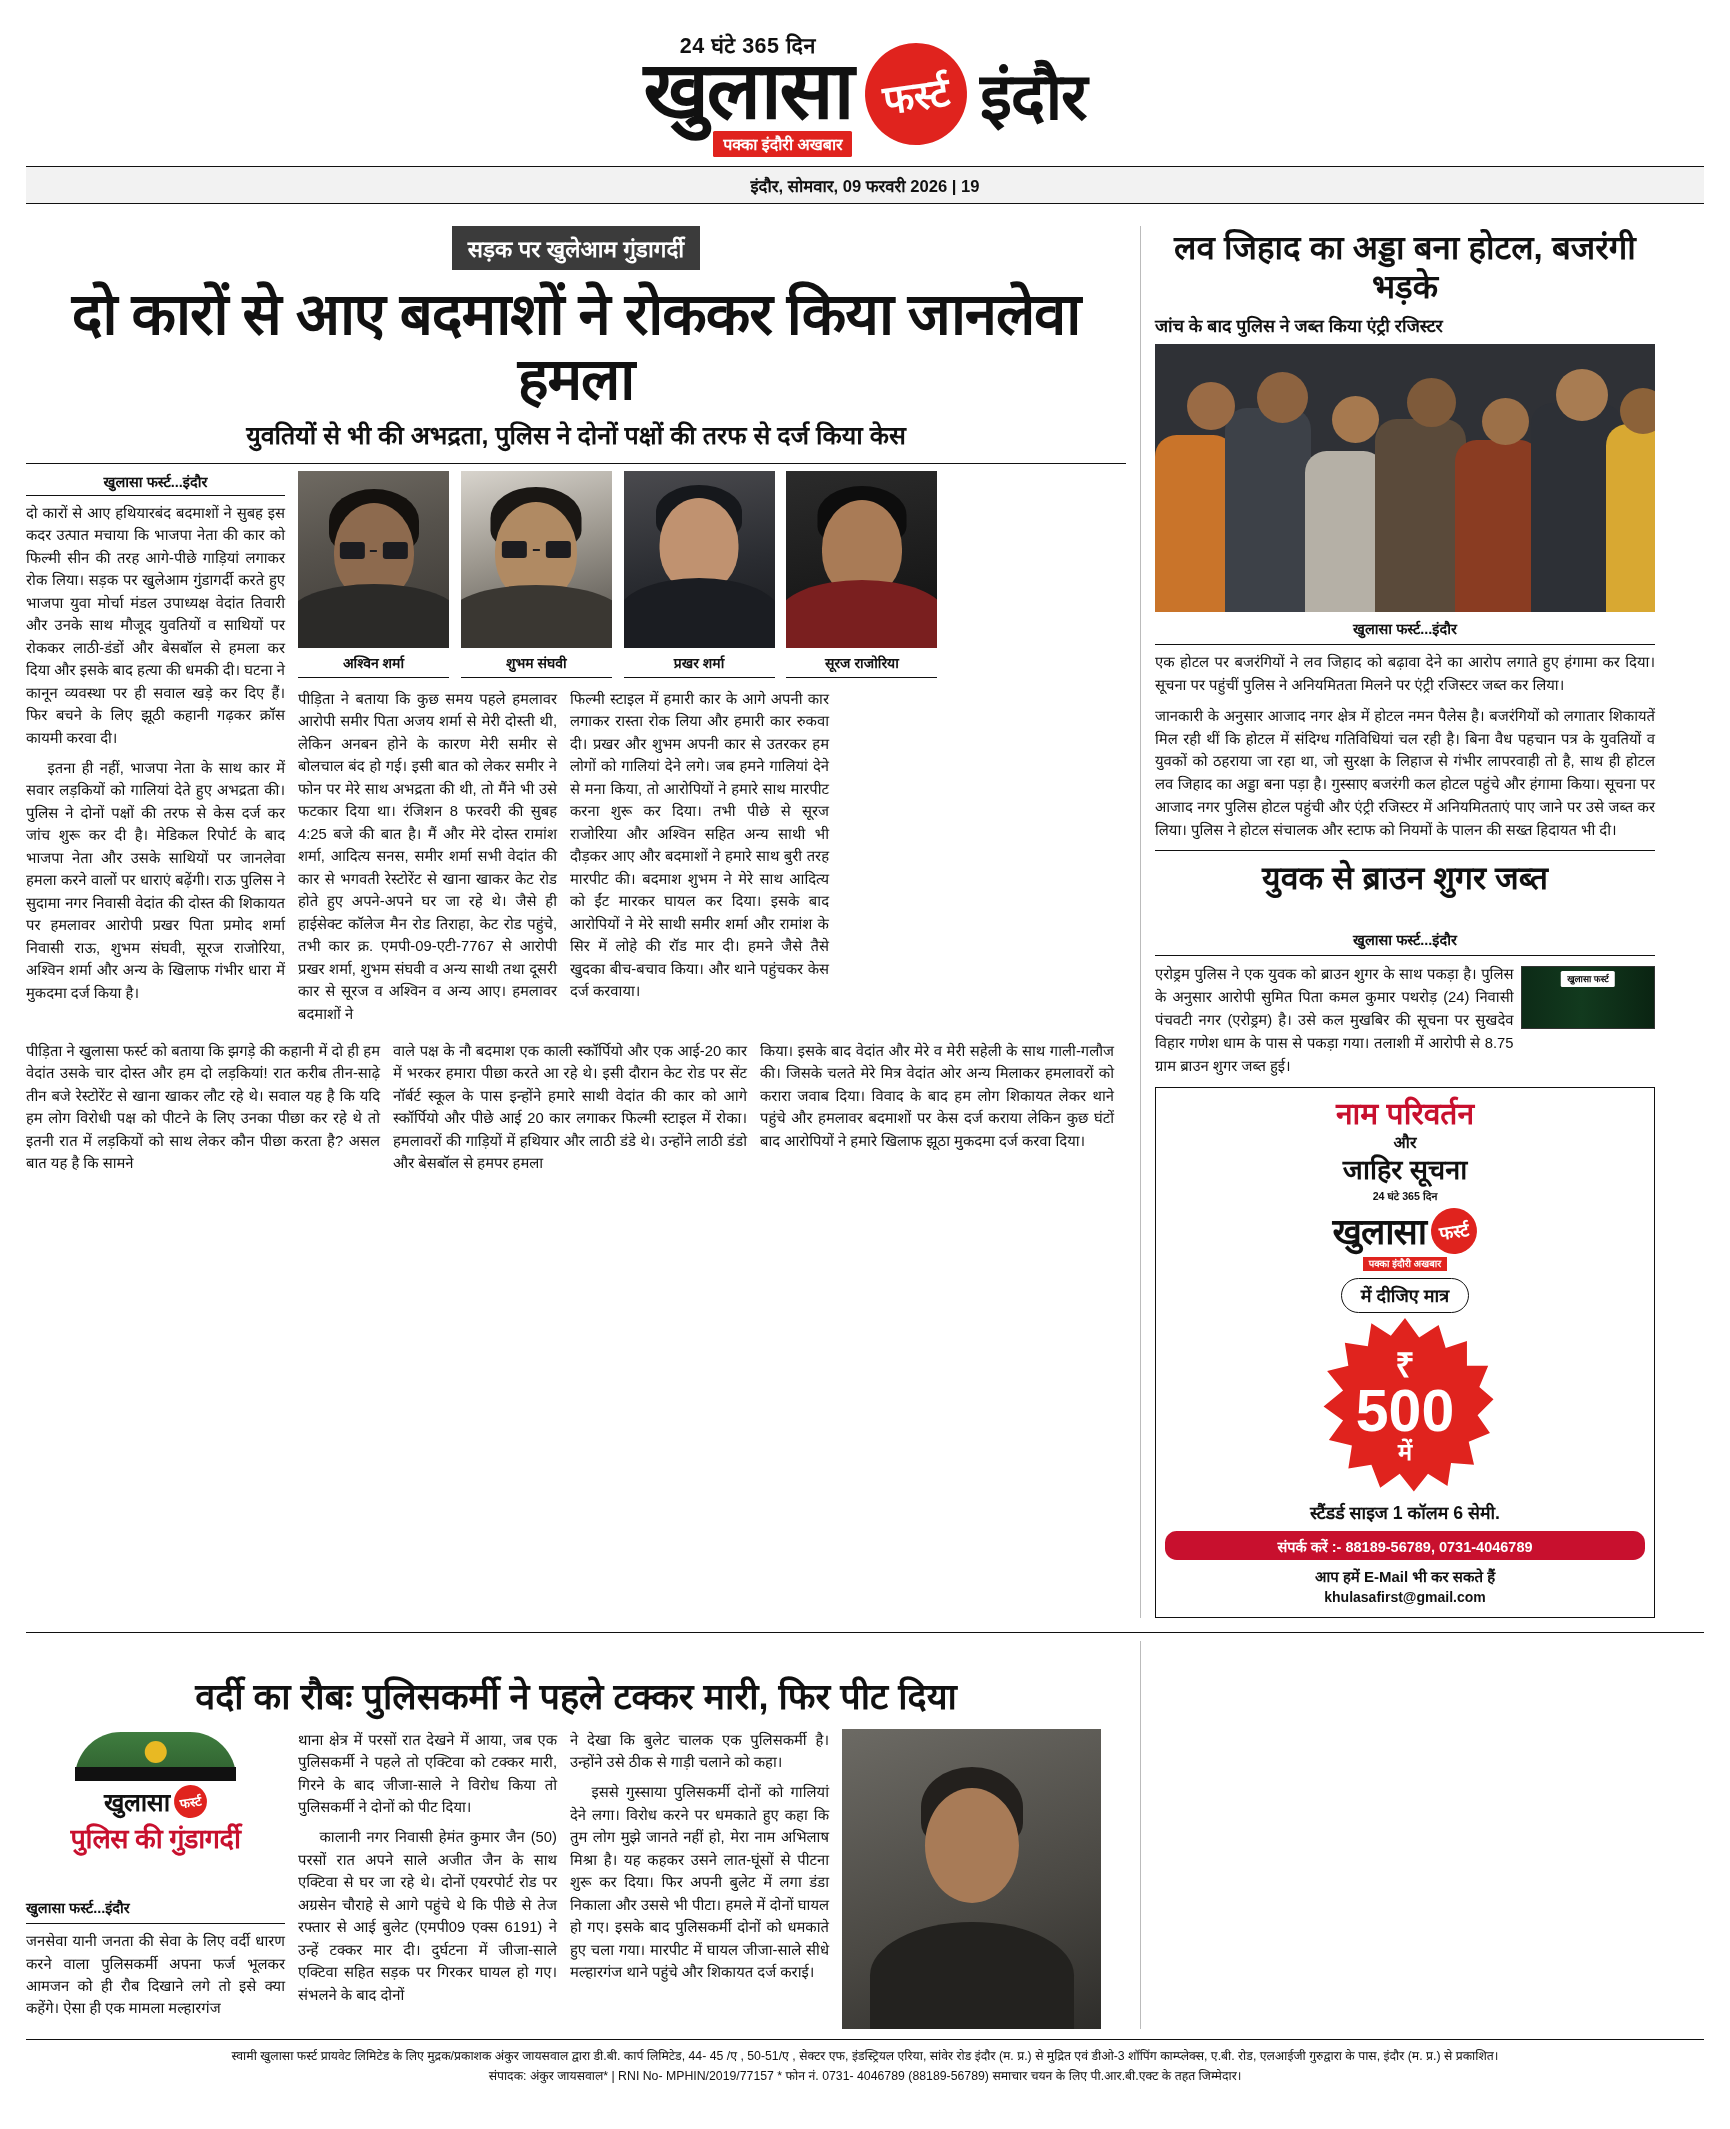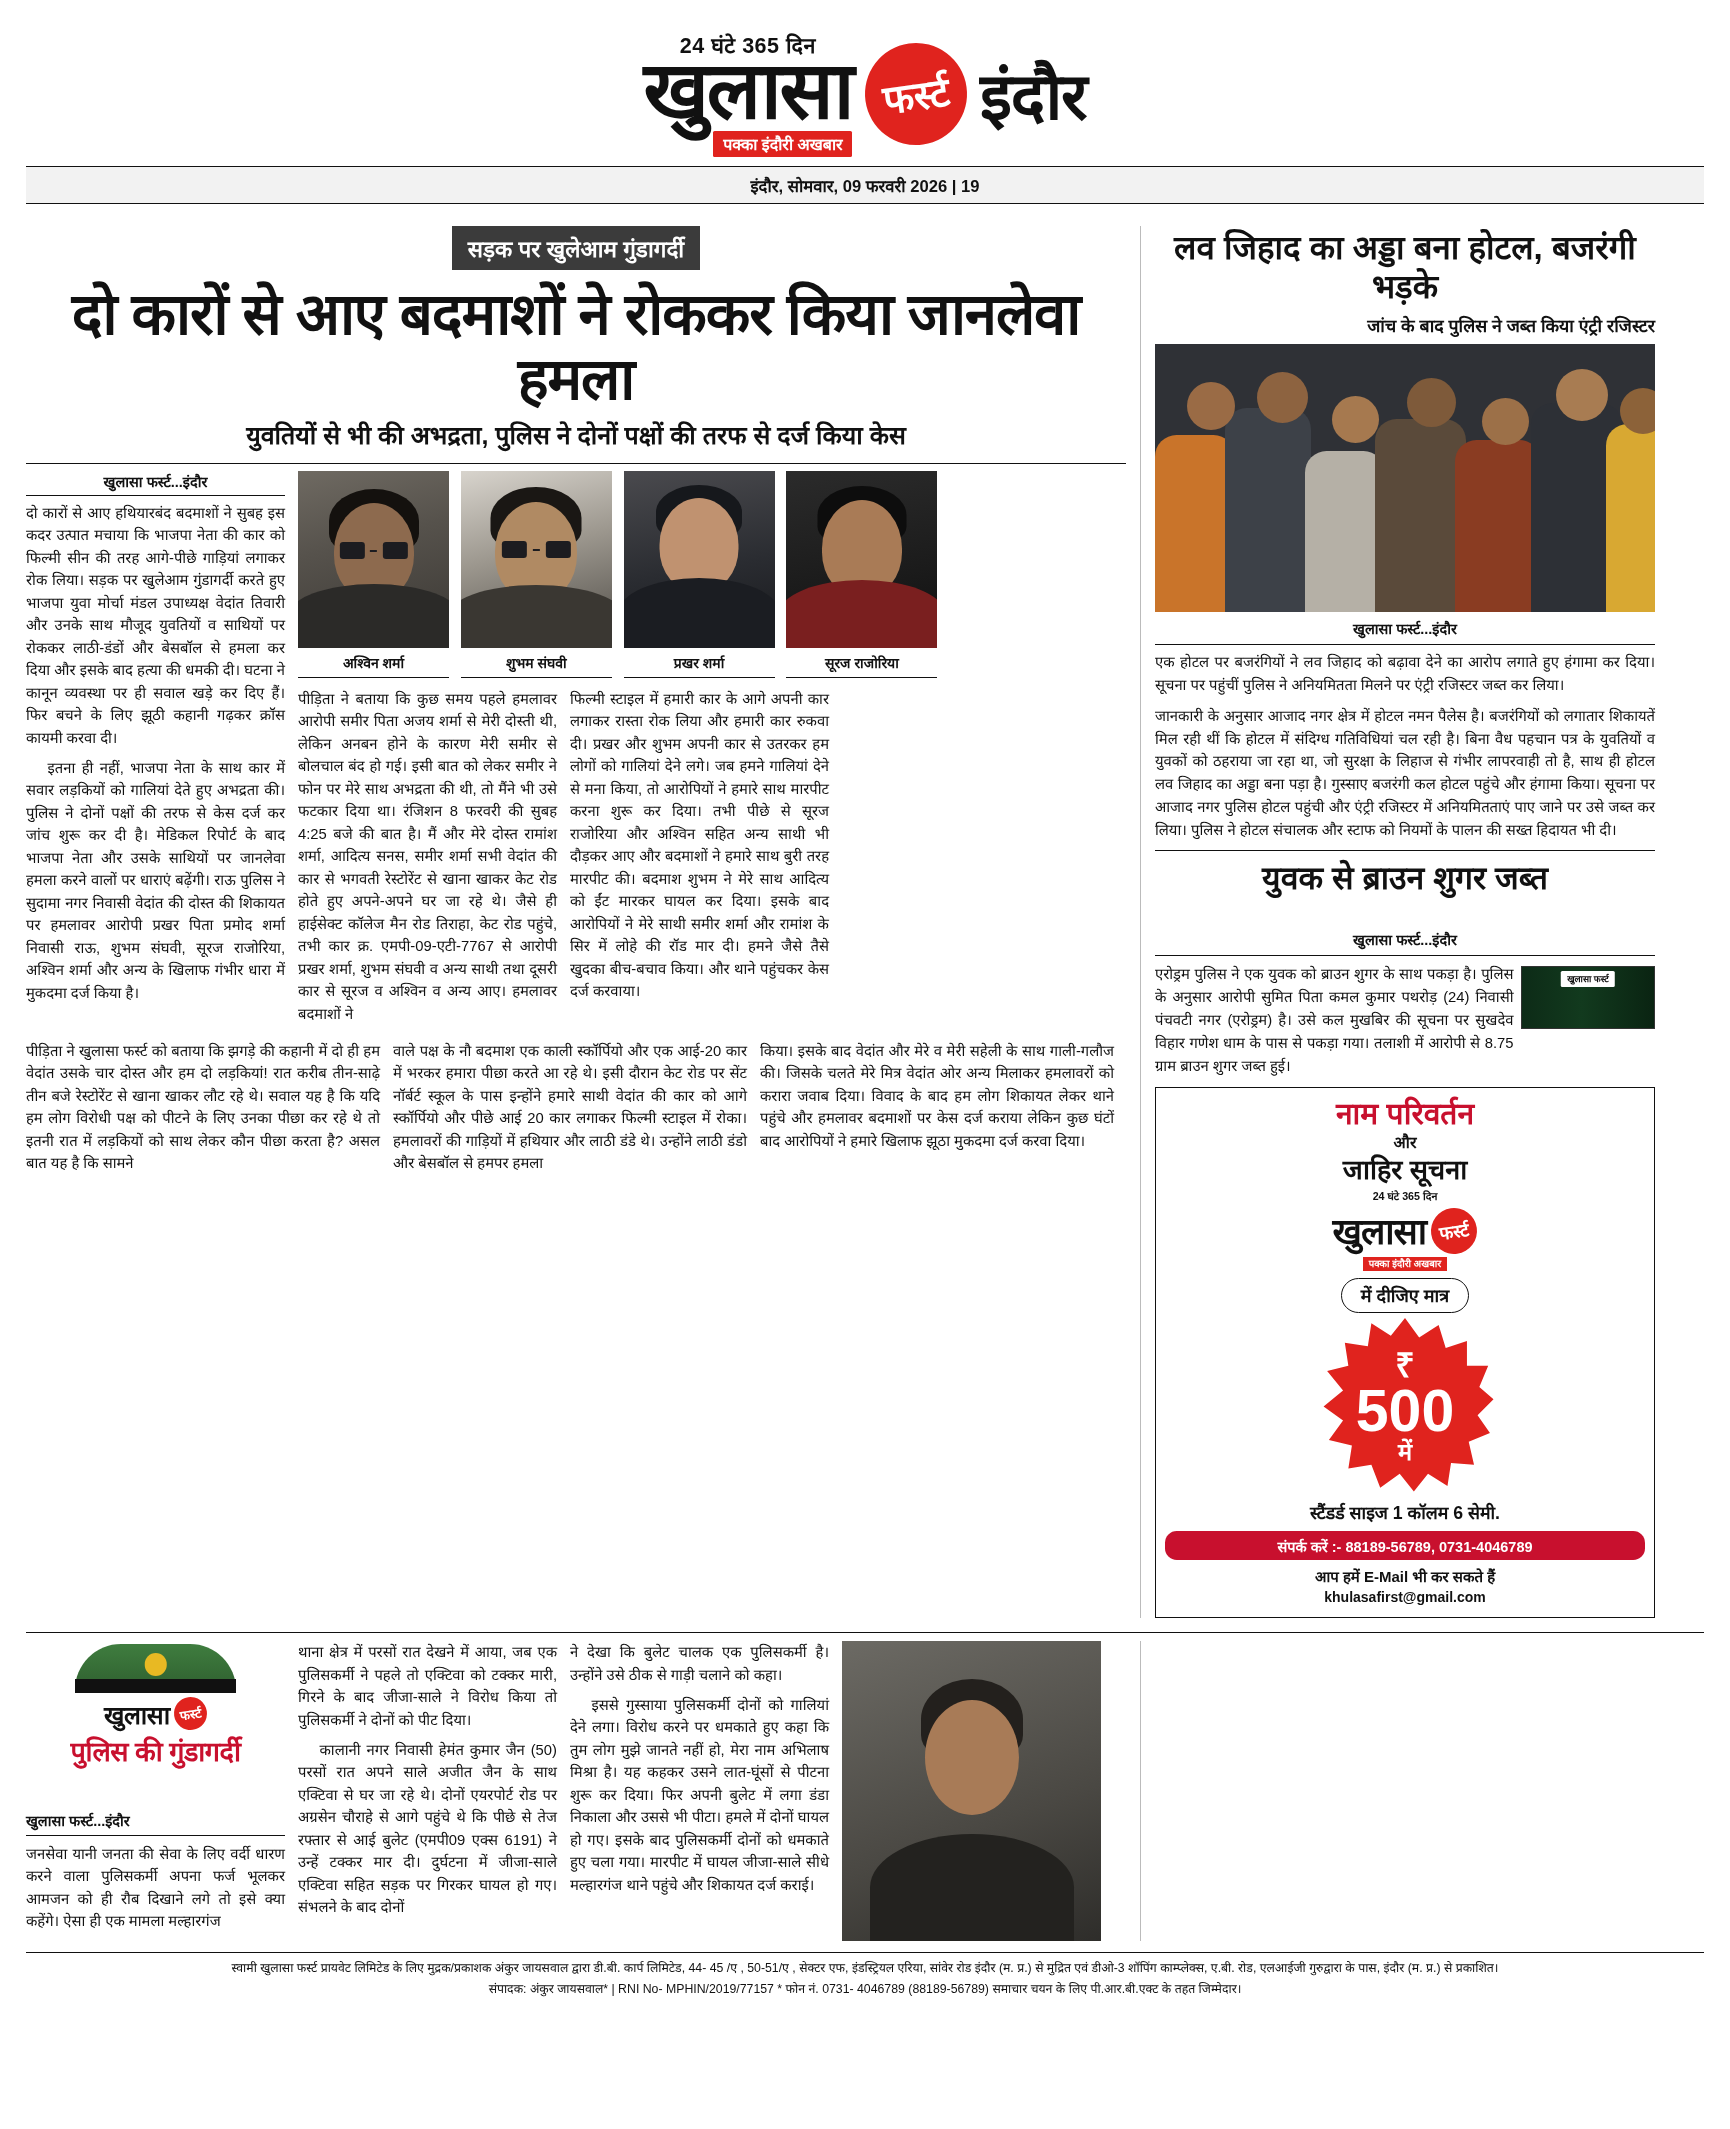--- a/index.html
+++ b/index.html
@@ -160,21 +160,21 @@
     background:#3b3b3b; color:#fff; font-size:21.5px; font-weight:bold;
     text-align:center; padding: 5.4px 0; margin: 5.4px 0 8.6px;
   }
 
   
   .r-headline {
     font-size: 33px; font-weight: 900; line-height:1.18; text-align:center;
     margin: 3.2px 0 5.4px;
   }
   .r-sub {
-    font-size: 17.7px; font-weight: bold; text-align:right; margin-bottom: 7.5px;
+    font-size: 17.7px; font-weight: bold; text-align:left; margin-bottom: 7.5px;
   }
   .r-photo {
     width: 100%; height: 268px; position:relative; overflow:hidden;
     background:#2f3136;
   }
   .crowd { position:absolute; inset:0; }
   .crowd-person { position:absolute; bottom:0; border-radius: 21.5px 21.5px 0 0; }
   .r-cap {
     text-align:center; font-size:14.5px; font-weight:bold;
     border-bottom: 1.1px solid #111; padding: 5.4px 0 6.4px; margin-bottom: 6.4px;
@@ -459,20 +459,21 @@
         <div class="ad-contact">संपर्क करें :- 88189-56789, 0731-4046789</div>
         <div class="ad-email-line">आप हमें E-Mail भी कर सकते हैं</div>
         <div class="ad-email">khulasafirst@gmail.com</div>
       </div>
 
     </div>
   </div>
 
   <div class="bottom-wrap">
     <div class="bl">
+      <h2 class="b-headline">वर्दी का रौबः पुलिसकर्मी ने पहले टक्कर मारी, फिर पीट दिया</h2>
       <div class="b-cols">
 
         <div class="bcol">
           <div class="police-logo">
             <div class="cap-shape">
               <div class="cap-badge"></div>
               <div class="cap-band"></div>
             </div>
             <div class="ad-logo-row" style="gap:4.3px;">
               <div class="pl-khulasa">खुलासा</div>

